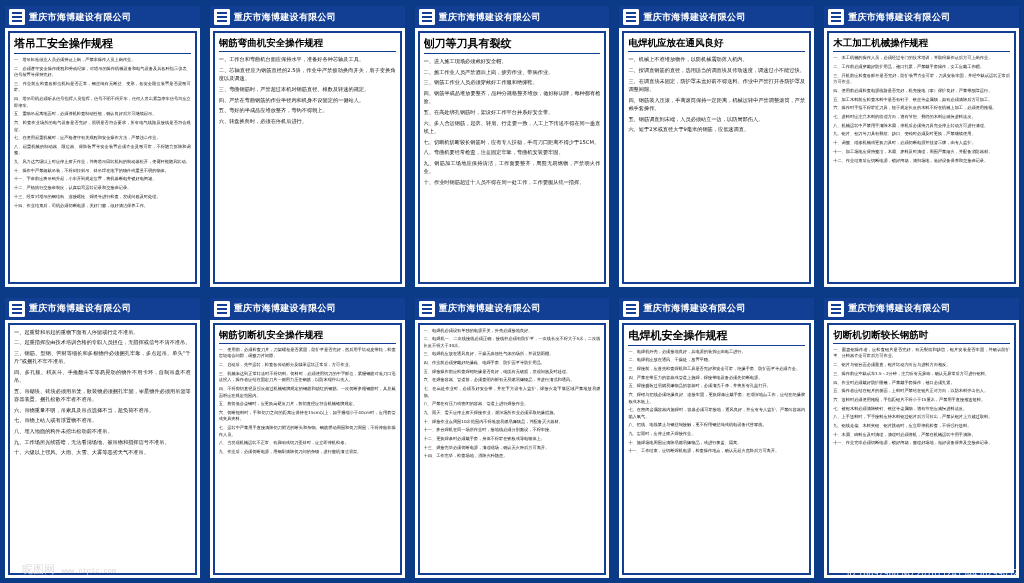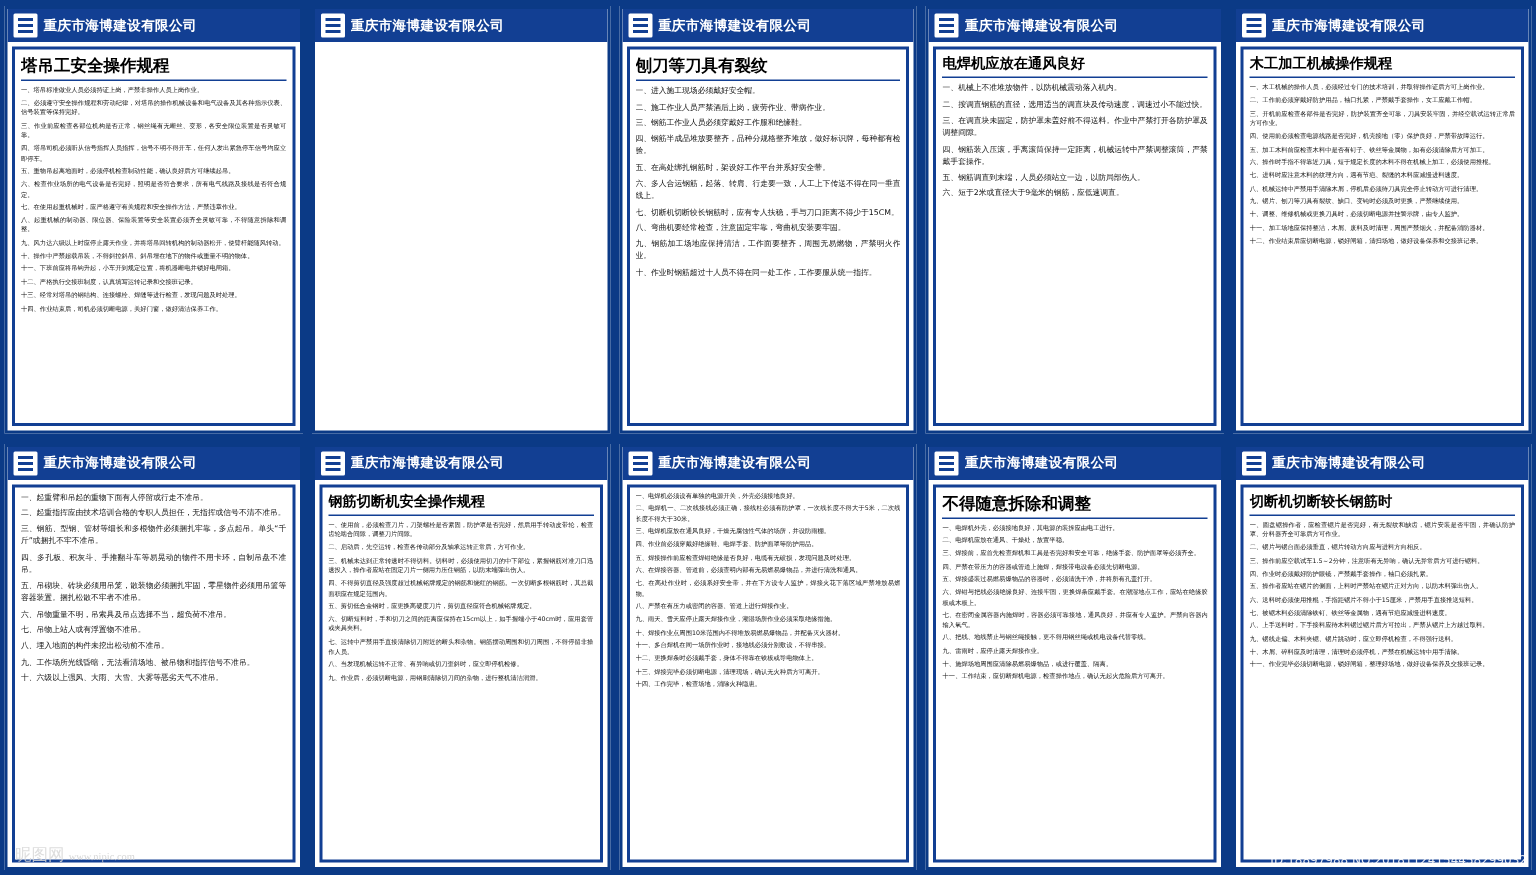--- a/index.html
+++ b/index.html
@@ -91,26 +91,26 @@
     font-size:5.2px;
     line-height:1.62;
     color:#111;
     overflow:hidden;
     flex:1 1 auto;
   }
   .body.tiny{font-size:4.2px;line-height:1.55;}
   .body p{margin:0 0 2.2px 0;text-align:justify;}
   .watermark{
     position:absolute;
-    left:10px;bottom:6px;
+    left:22px;bottom:6px;
     color:#d8d8d8;
     font-size:11px;
     opacity:.85;
     pointer-events:none;
-    font-family:Liberation Serif, serif;
+    font-family:Liberation Mono, monospace;
   }
   .watermark .wm-sub{font-size:7px;color:#cfcfcf;}
   .idtag{
     position:absolute;
     right:6px;bottom:5px;
     color:#ffffff;
     font-size:8px;
     opacity:.9;
     pointer-events:none;
   }
@@ -147,20 +147,31 @@
       </div>
     </div>
   </div>
 
   <div class="cell">
     <div class="board">
       <div class="bar">
         <span class="logo"></span>
         <span class="company">重庆市海博建设有限公司</span>
       </div>
+      <div class="inner">
+        <div class="title small">钢筋弯曲机安全操作规程</div>
+        <div class="body">
+          <p>一、工作台和弯曲机台面应保持水平，准备好各种芯轴及工具。</p>
+          <p>二、芯轴直径应为钢筋直径的2.5倍，作业中严禁扳动换向开关，肩子变换角度以及调速。</p>
+          <p>三、弯曲钢筋时，严禁超过本机对钢筋直径、根数及转速的规定。</p>
+          <p>四、严禁在弯曲钢筋的作业半径内和机身不设固定的一侧站人。</p>
+          <p>五、弯好的半成品应堆放整齐，弯钩不得朝上。</p>
+          <p>六、转盘换向时，必须在停机后进行。</p>
+        </div>
+      </div>
     </div>
   </div>
 
   <div class="cell">
     <div class="board">
       <div class="bar">
         <span class="logo"></span>
         <span class="company">重庆市海博建设有限公司</span>
       </div>
       <div class="inner">
@@ -300,21 +311,21 @@
     </div>
   </div>
 
   <div class="cell">
     <div class="board">
       <div class="bar">
         <span class="logo"></span>
         <span class="company">重庆市海博建设有限公司</span>
       </div>
       <div class="inner">
-        <div class="title">不得随意拆除和调整</div>
+        <div class="title">电焊机安全操作规程</div>
         <div class="body tiny">
           <p>一、电焊机外壳，必须接地良好，其电源的装拆应由电工进行。</p>
           <p>二、电焊机应放在通风、干燥处，放置平稳。</p>
           <p>三、焊接前，应首先检查焊机和工具是否完好和安全可靠，绝缘手套、防护面罩等必须齐全。</p>
           <p>四、严禁在带压力的容器或管道上施焊，焊接带电设备必须先切断电源。</p>
           <p>五、焊接盛装过易燃易爆物品的容器时，必须清洗干净，并将所有孔盖打开。</p>
           <p>六、焊钳与把线必须绝缘良好、连接牢固，更换焊条应戴手套。在潮湿地点工作，应站在绝缘胶板或木板上。</p>
           <p>七、在密闭金属容器内施焊时，容器必须可靠接地，通风良好，并应有专人监护。严禁向容器内输入氧气。</p>
           <p>八、把线、地线禁止与钢丝绳接触，更不得用钢丝绳或机电设备代替零线。</p>
           <p>九、雷雨时，应停止露天焊接作业。</p>

